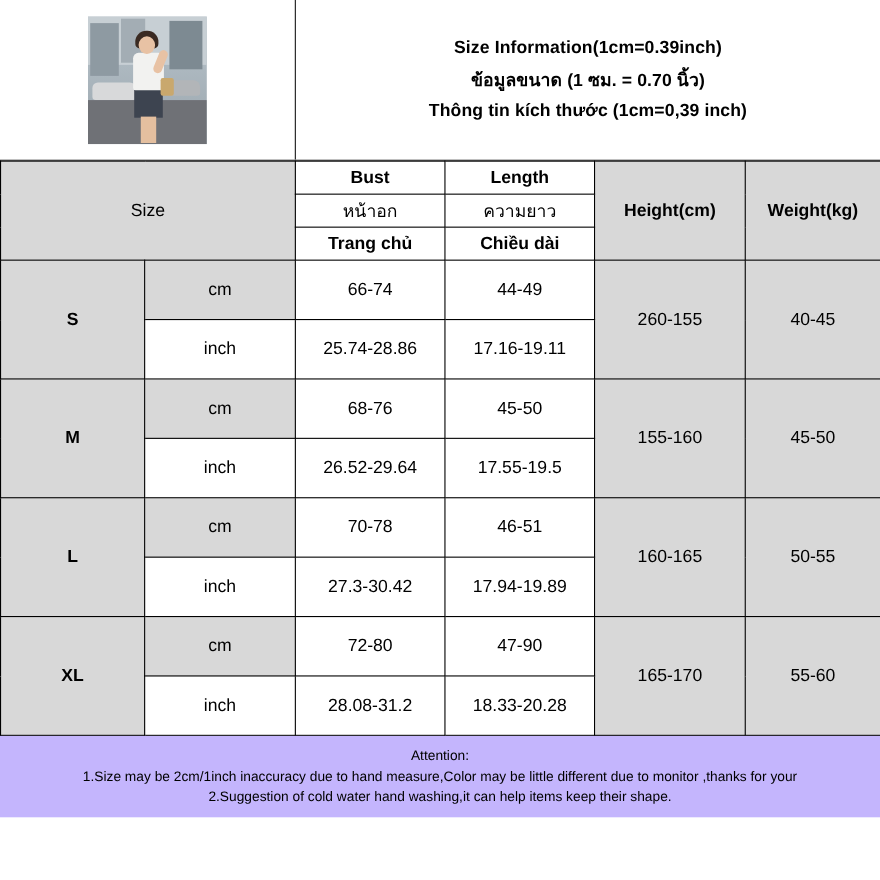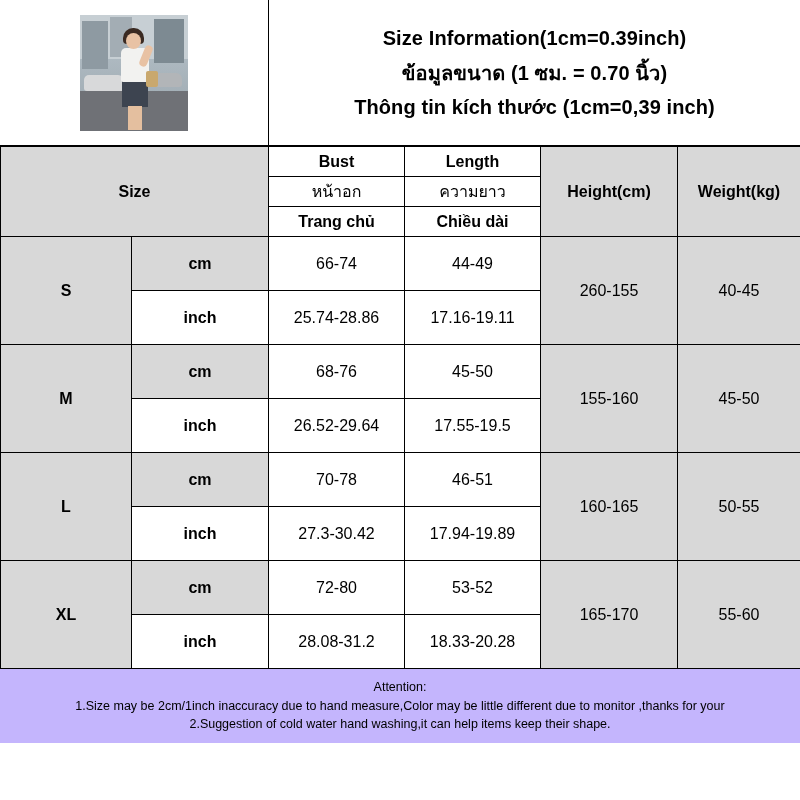--- a/index.html
+++ b/index.html
@@ -62,21 +62,21 @@
     flex: 1;
     display: flex;
     flex-direction: column;
     align-items: center;
     justify-content: center;
     gap: 7px;
     background: #ffffff;
   }
   .header-right div {
     font-weight: bold;
-    font-size: 20px;
+    font-size: 16px;
     letter-spacing: 0.1px;
   }
 
   
   table.size-table {
     border-collapse: collapse;
     width: 800px;
     table-layout: fixed;
   }
   table.size-table td {
@@ -90,36 +90,36 @@
   .col-bust   { width: 136px; }
   .col-length { width: 136px; }
   .col-height { width: 137px; }
   .col-weight { width: 123px; }
 
   .grey { background: #d8d8d8; }
   .white { background: #ffffff; }
 
   .size-word {
     font-size: 20px;
-    font-weight: bold;
+    font-weight: normal;
   }
   .size-letter {
     font-size: 13px;
     font-weight: bold;
   }
   .hdr-line {
     height: 27px;
     font-size: 12.5px;
     font-weight: bold;
   }
   .hdr-sub {
     font-weight: normal;
   }
   .unit-cell {
-    font-weight: bold;
+    font-weight: normal;
     font-size: 12.5px;
     height: 51px;
   }
   .val-cell {
     height: 51px;
   }
   .hw-cell {
     font-size: 12.5px;
   }
 
@@ -231,21 +231,21 @@
       <tr>
         <td class="white unit-cell">inch</td>
         <td class="white val-cell">27.3-30.42</td>
         <td class="white val-cell">17.94-19.89</td>
       </tr>
 
       <tr>
         <td class="grey size-letter" rowspan="2">XL</td>
         <td class="grey unit-cell">cm</td>
         <td class="white val-cell">72-80</td>
-        <td class="white val-cell">53-52</td>
+        <td class="white val-cell">47-90</td>
         <td class="grey hw-cell" rowspan="2">165-170</td>
         <td class="grey hw-cell" rowspan="2">55-60</td>
       </tr>
       <tr>
         <td class="white unit-cell">inch</td>
         <td class="white val-cell">28.08-31.2</td>
         <td class="white val-cell">18.33-20.28</td>
       </tr>
 
     </tbody>

